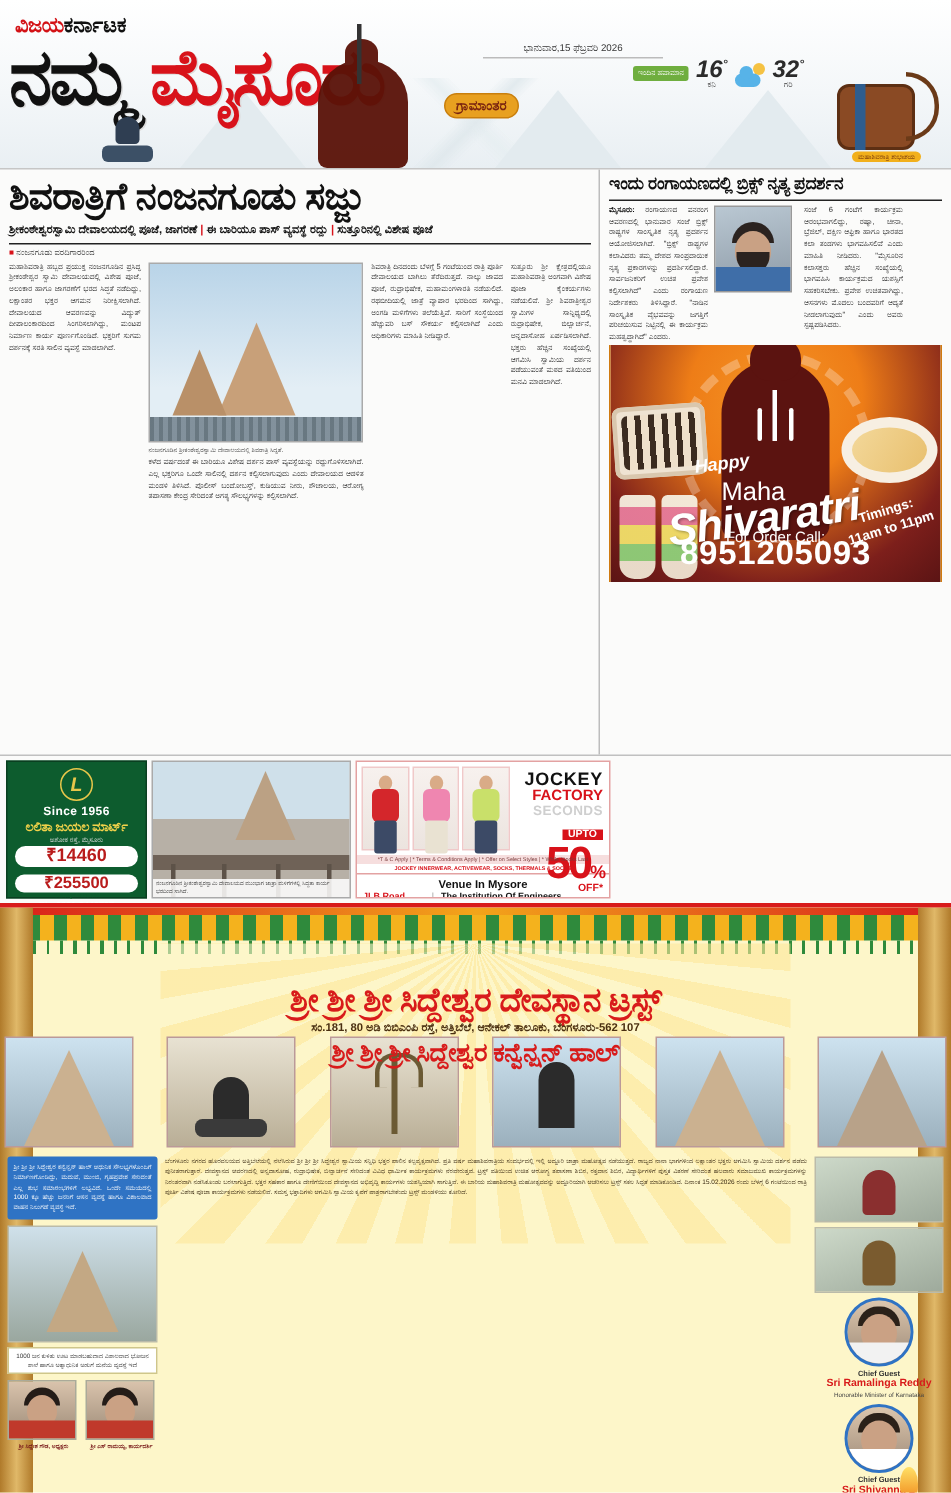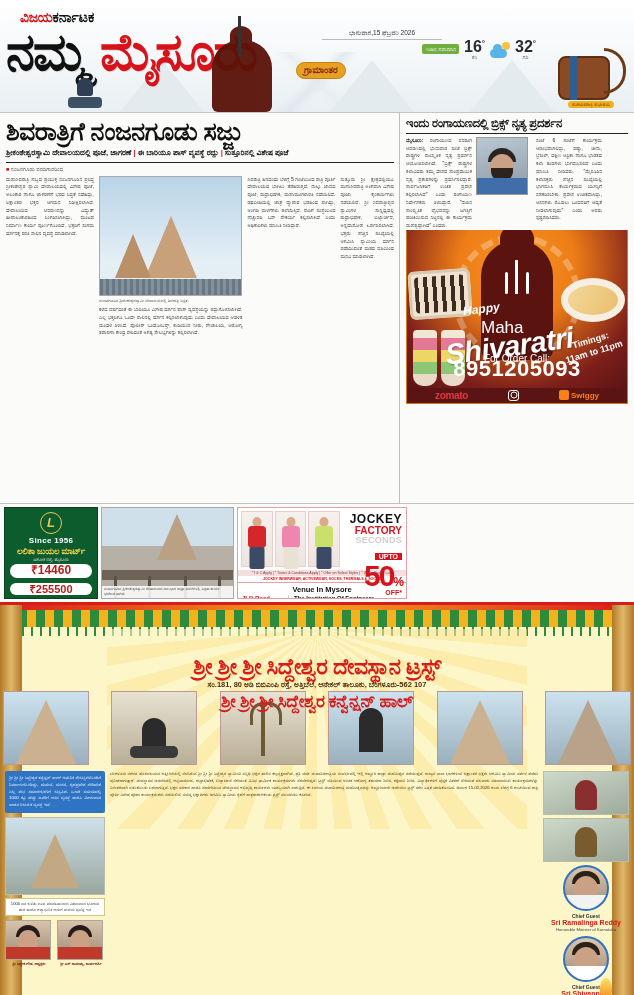--- a/index.html
+++ b/index.html
@@ -19,41 +19,41 @@
     overflow: hidden;
   }
   .mast-mountains{
     position:absolute; left:0; bottom:0; width:634px; height:60px;
     background:
       linear-gradient(135deg,transparent 48%,#dfe8ec 50%,transparent 52%),
       linear-gradient(45deg,transparent 48%,#e6eef1 50%,transparent 52%);
     opacity:.85;
   }
   .mast-peak{position:absolute;bottom:0;width:0;height:0;border-left:42px solid transparent;border-right:42px solid transparent;border-bottom:52px solid #e3ebef;}
-  .vk-logo{ position:absolute; left:20px; top:8px; }
+  .vk-logo{ position:absolute; left:10px; top:8px; }
   .vk-logo .vk1{ color:#d31216; font-size:14px; font-weight:bold; letter-spacing:-.3px;}
   .vk-logo .vk2{ color:#111; font-size:14px; font-weight:bold;}
   .mast-title{
     position:absolute; left:6px; top:26px; font-size:52px; font-weight:bold;
     color:#111; letter-spacing:-2px; line-height:1; white-space:nowrap;
     text-shadow:1px 1px 0 #ddd;
   }
   .mast-title .red{ color:#d8121a; }
   .gramantara{
     position:absolute; left:296px; top:62px;
     background:#e8a020; color:#7a2410; font-size:9px; font-weight:bold;
     padding:2px 7px; border-radius:9px; border:1px solid #c97f0d;
   }
   .mast-date{
     position:absolute; left:322px; top:29px; width:120px; text-align:center;
     font-size:6.5px; color:#333; border-bottom:1px solid #bbb; padding-bottom:2px;
   }
   .weather{ position:absolute; right:98px; top:38px; display:flex; align-items:flex-start; gap:5px;}
   .wbadge{ background:#6fae3f; color:#fff; font-size:5px; padding:2px 3px; border-radius:2px; line-height:1.2; text-align:center; margin-top:6px;}
-  .wtemp{ font-size:16px; font-weight:bold; color:#2b2b2b; position:relative;}
+  .wtemp{ font-size:16px; font-weight:bold; color:#2b2b2b; position:relative;font-style:italic;}
   .wtemp sup{ font-size:8px; }
   .wlabel{ font-size:5.5px; color:#555; text-align:center; display:block; margin-top:-2px;}
   .wicon{ width:20px; height:18px; position:relative; margin-top:4px;}
   .wicon .cloud{position:absolute;left:0;bottom:2px;width:17px;height:9px;background:#57b3e8;border-radius:9px;}
   .wicon .cloud:before{content:"";position:absolute;left:3px;top:-5px;width:9px;height:9px;background:#57b3e8;border-radius:50%;}
   .wicon .sun{position:absolute;right:0;top:0;width:8px;height:8px;background:#f5c243;border-radius:50%;}
   .shiva-silhouette{
     position:absolute; left:212px; bottom:0; width:60px; height:72px;
     background:#5a1208; border-radius:28px 28px 6px 6px; opacity:.95;
   }
@@ -414,28 +414,20 @@
         <div class="happy">Happy</div>
         <div class="maha">Maha</div>
         <div class="shivaratri-w">Shivaratri</div>
         <div class="timings">
           <span>Timings:</span><br>
           <span>11am to 11pm</span>
         </div>
         <div class="order">For Order Call:</div>
         <div class="phone">8951205093</div>
       </div>
-      <div class="ad-foot">
-        <span class="zomato">zomato</span>
-        <span class="insta"></span>
-        <span class="swiggy">
-            <i class="sq"></i>
-            <span>Swiggy</span>
-          </span>
-      </div>
     </div>
   </div>
 
   <div class="adstrip">
     <div class="ad-gold">
       <div class="g-emb">L</div>
       <div class="since">Since 1956</div>
       <div class="gname">ಲಲಿತಾ ಜುಯಲ ಮಾರ್ಟ್</div>
       <div class="gaddr">ಅಶೋಕ ರಸ್ತೆ, ಮೈಸೂರು</div>
       <div class="pricebox">

